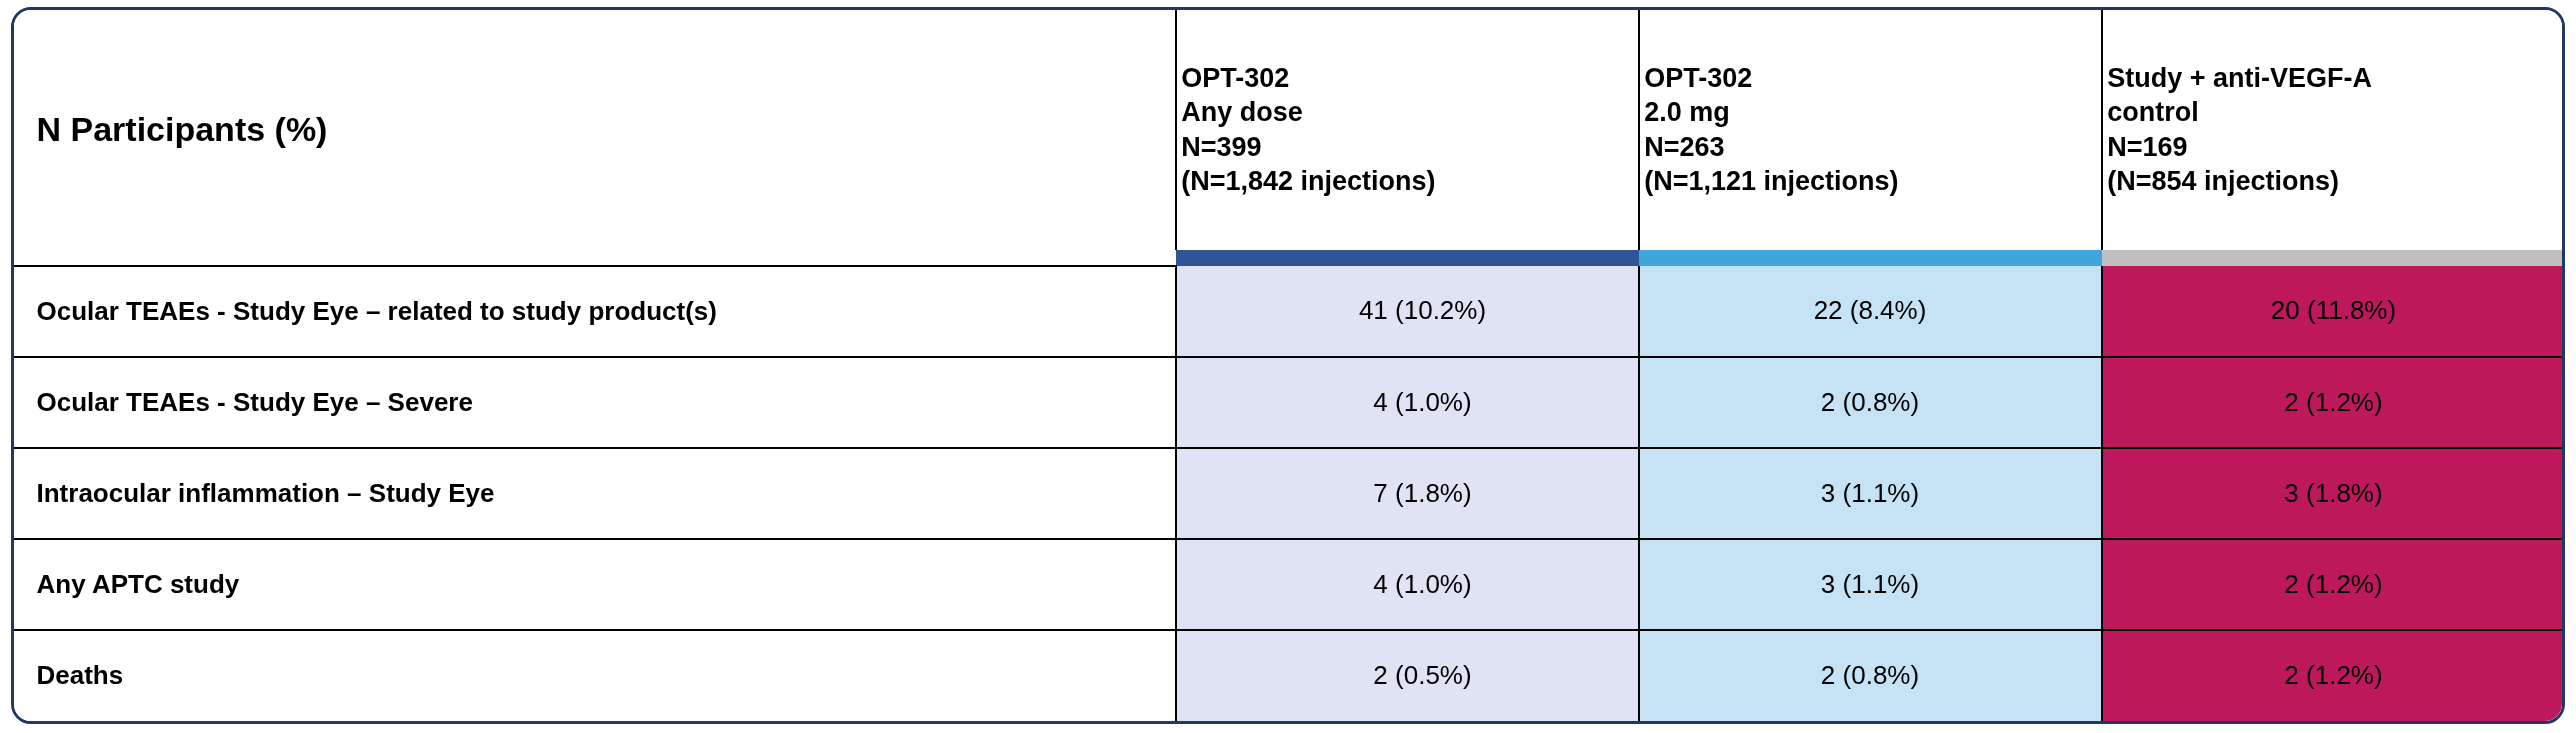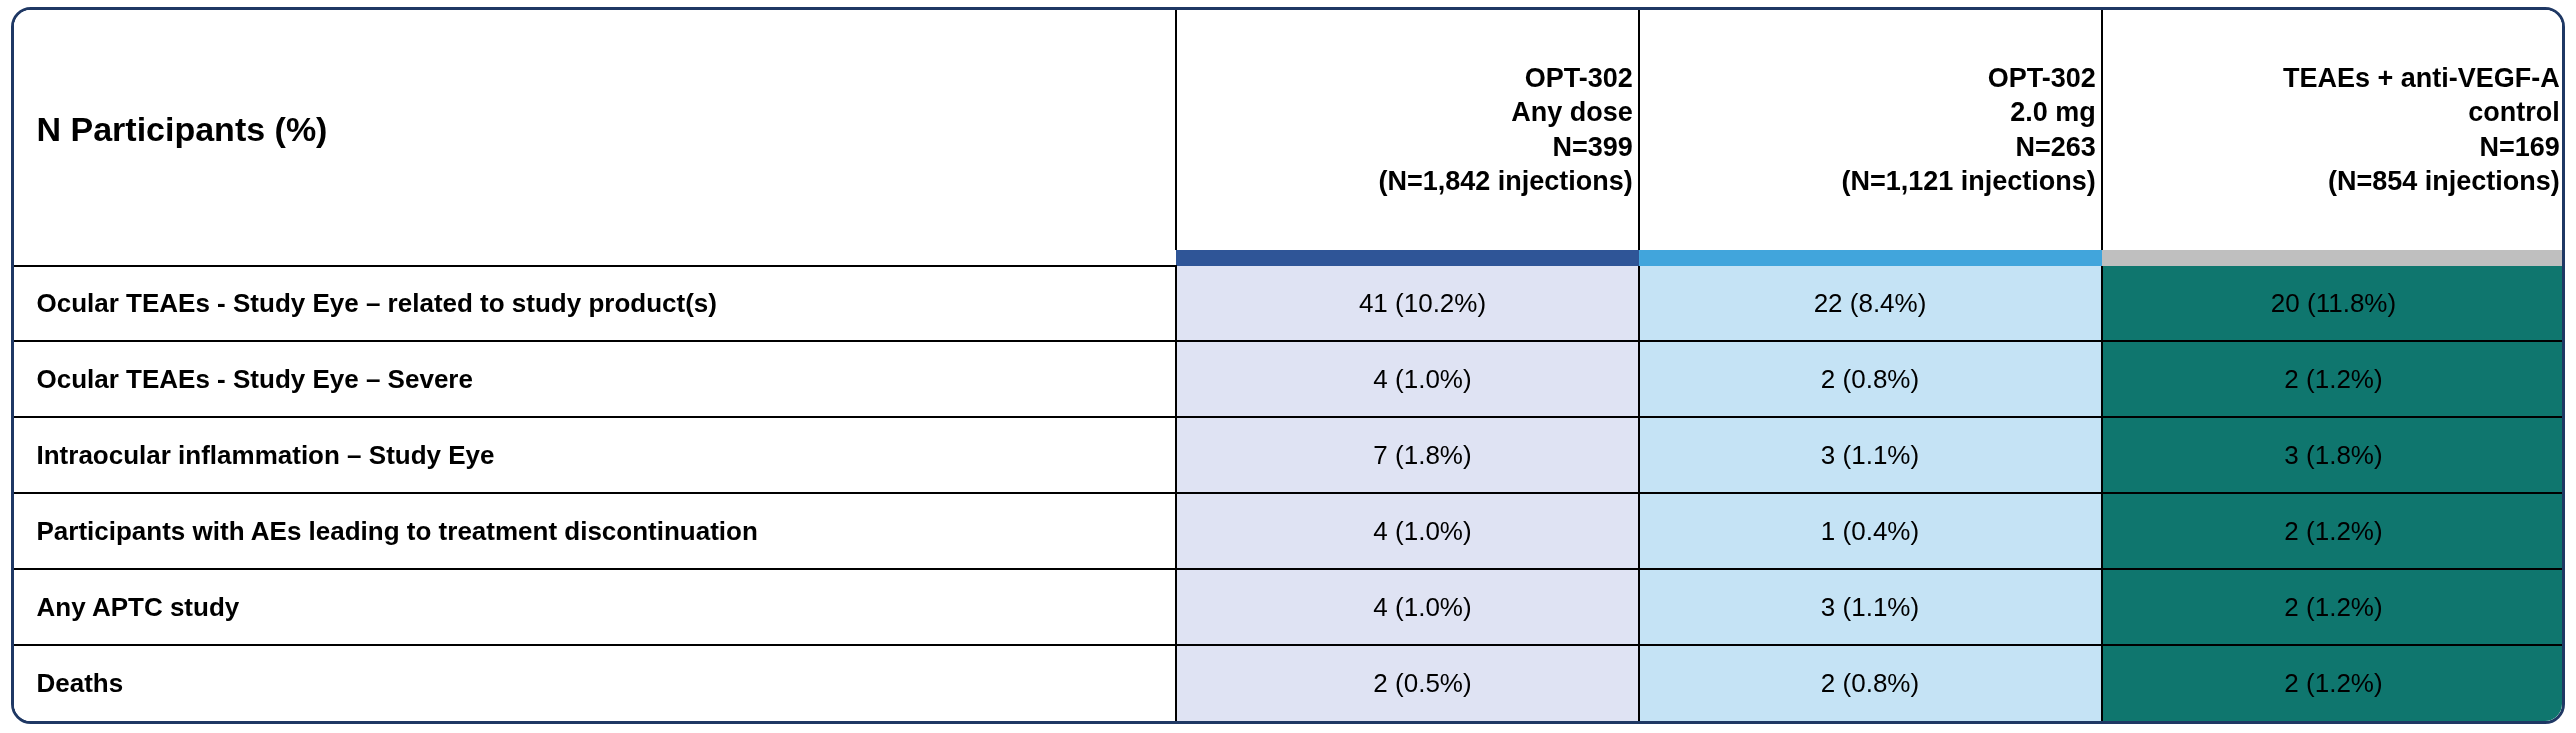--- a/index.html
+++ b/index.html
@@ -45,21 +45,21 @@
 
   
   col.c-label { width: 1162px; }
   col.c-any   { width: 463px; }
   col.c-two   { width: 463px; }
   col.c-sham  { width: 463px; }
 
   
   thead th {
     vertical-align: middle;
-    text-align: right;
+    text-align: left;
     font-weight: bold;
     font-size: 27px;
     line-height: 1.28;
     color: #000000;
     padding: 5.8px 4.7px;
     background: #ffffff;
   }
   thead th.label-head {
     text-align: left;
     padding-left: 23px;
@@ -108,21 +108,21 @@
     background: #ffffff;
     line-height: 1.2;
   }
   tbody td.val {
     text-align: center;
     font-weight: normal;
     border-left: 2.9px solid #000000;
   }
   tbody td.val-any  { background: #dfe3f3; padding-left: 32px; }
   tbody td.val-two  { background: #c5e3f5; }
-  tbody td.val-sham { background: #0f766e; margin-left: 39px; }
+  tbody td.val-sham { background: #be185d; margin-left: 39px; }
 
   tbody tr.data-row:first-child td {
     border-top: none;
   }
   tbody tr.data-row:first-child td.row-label {
     border-top: 2.9px solid #000000;
   }
 </style>
 </head>
 <body>
@@ -152,21 +152,21 @@
           <th class="col-head">
             <span class="head-lines">
               <span>OPT-302</span>
               <span>2.0 mg</span>
               <span>N=263</span>
               <span>(N=1,121 injections)</span>
             </span>
           </th>
           <th class="col-head">
             <span class="head-lines">
-              <span>TEAEs + anti-VEGF-A</span>
+              <span>Study + anti-VEGF-A</span>
               <span>control</span>
               <span>N=169</span>
               <span>(N=854 injections)</span>
             </span>
           </th>
         </tr>
         <tr class="accent-row">
           <td class="bar-none"></td>
           <td class="bar-any"></td>
           <td class="bar-two"></td>
@@ -186,26 +186,20 @@
           <td class="val val-two">2 (0.8%)</td>
           <td class="val val-sham">2 (1.2%)</td>
         </tr>
         <tr class="data-row">
           <td class="row-label">Intraocular inflammation – Study Eye</td>
           <td class="val val-any">7 (1.8%)</td>
           <td class="val val-two">3 (1.1%)</td>
           <td class="val val-sham">3 (1.8%)</td>
         </tr>
         <tr class="data-row">
-          <td class="row-label">Participants with AEs leading to treatment discontinuation</td>
-          <td class="val val-any">4 (1.0%)</td>
-          <td class="val val-two">1 (0.4%)</td>
-          <td class="val val-sham">2 (1.2%)</td>
-        </tr>
-        <tr class="data-row">
           <td class="row-label">Any APTC study</td>
           <td class="val val-any">4 (1.0%)</td>
           <td class="val val-two">3 (1.1%)</td>
           <td class="val val-sham">2 (1.2%)</td>
         </tr>
         <tr class="data-row">
           <td class="row-label">Deaths</td>
           <td class="val val-any">2 (0.5%)</td>
           <td class="val val-two">2 (0.8%)</td>
           <td class="val val-sham">2 (1.2%)</td>

